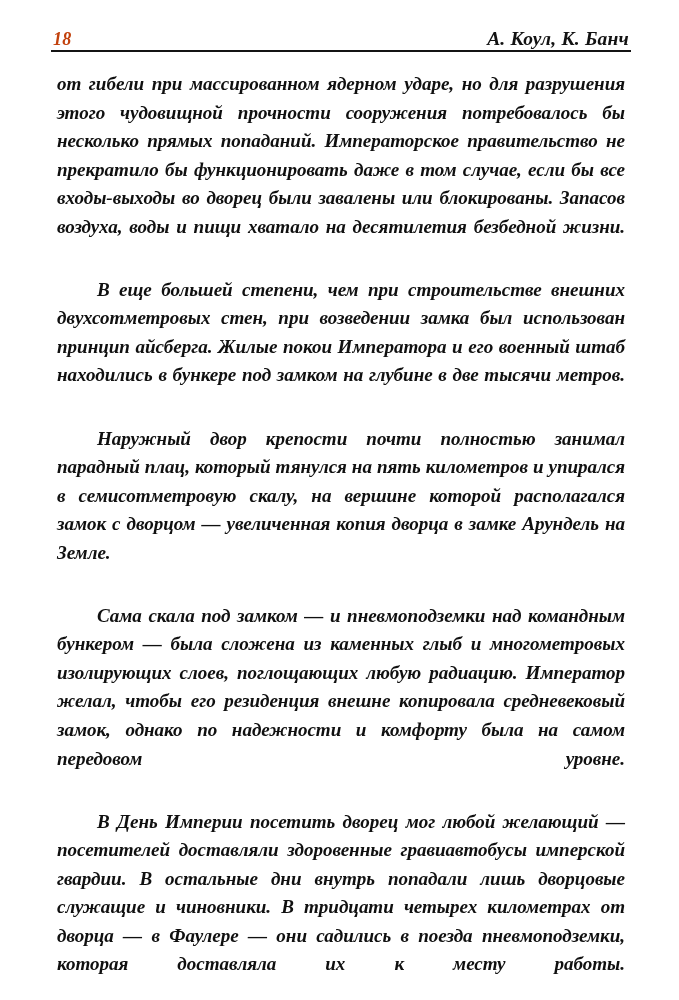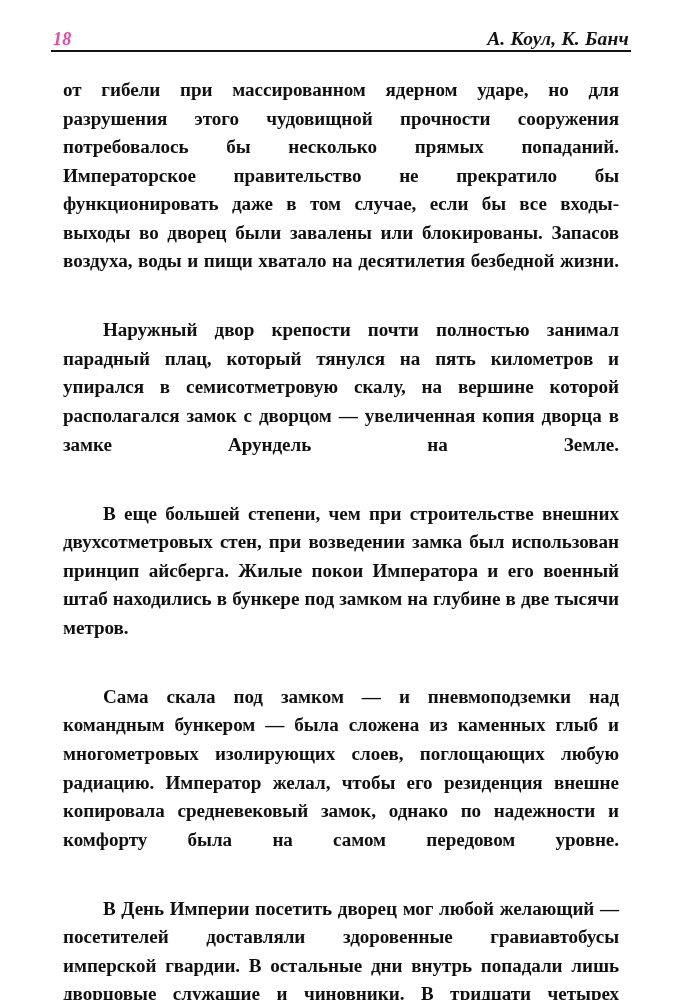--- a/index.html
+++ b/index.html
@@ -35,21 +35,21 @@
     font-weight: bold;
     font-size: 19.5px;
     letter-spacing: 0.2px;
     color: #121212;
     line-height: 1;
   }
   .folio {
     font-style: italic;
     font-weight: bold;
     font-size: 18px;
-    color: #ec4899;
+    color: #c2410c;
     padding-left: 2px;
   }
   .running-title {
     font-style: italic;
     font-weight: bold;
     font-size: 19.5px;
     color: #121212;
     white-space: nowrap;
     padding-right: 1px;
   }
@@ -73,23 +73,24 @@
     text-justify: inter-word;
     font-weight: bold;
     font-size: 19.1px;
     line-height: 28.55px;
     color: #101010;
     letter-spacing: -0.05px;
     word-spacing: 0.2px;
     -webkit-font-smoothing: none;
   }
   .textblock p {
-    margin: 12px;
+    margin: 6px;
     text-indent: 40px;
     text-align: justify;
+    font-style: italic;
   }
   .textblock p.no-indent {
     text-indent: 0;
   }
   
   .textblock p::after {
     content: "";
     display: inline-block;
     width: 100%;
   }
@@ -101,20 +102,20 @@
 
   <div class="header">
     <span class="folio">18</span>
     <span class="running-title">А. Коул, К. Банч</span>
   </div>
 
   <div class="header-rule"></div>
 
   <div class="textblock">
     <p class="no-indent">от гибели при массированном ядерном ударе, но для разрушения этого чудовищной прочности сооружения потребовалось бы несколько прямых попаданий. Императорское правительство не прекратило бы функционировать даже в том случае, если бы все входы-выходы во дворец были завалены или блокированы. Запасов воздуха, воды и пищи хватало на десятилетия безбедной жизни.</p>
+    <p>В еще большей степени, чем при строительстве внешних двухсотметровых стен, при возведении замка был использован принцип айсберга. Жилые покои Императора и его военный штаб находились в бункере под замком на глубине в две тысячи метров.</p>
     <p>Наружный двор крепости почти полностью занимал парадный плац, который тянулся на пять километров и упирался в семисотметровую скалу, на вершине которой располагался замок с дворцом — увеличенная копия дворца в замке Арундель на Земле.</p>
-    <p>В еще большей степени, чем при строительстве внешних двухсотметровых стен, при возведении замка был использован принцип айсберга. Жилые покои Императора и его военный штаб находились в бункере под замком на глубине в две тысячи метров.</p>
     <p>Сама скала под замком — и пневмоподземки над командным бункером — была сложена из каменных глыб и многометровых изолирующих слоев, поглощающих любую радиацию. Император желал, чтобы его резиденция внешне копировала средневековый замок, однако по надежности и комфорту была на самом передовом уровне.</p>
     <p>В День Империи посетить дворец мог любой желающий — посетителей доставляли здоровенные гравиавтобусы имперской гвардии. В остальные дни внутрь попадали лишь дворцовые служащие и чиновники. В тридцати четырех километрах от дворца — в Фаулере — они садились в поезда пневмоподземки, которая доставляла их к месту работы.</p>
 
   </div>
 
 </div>
 
 </body></html>

